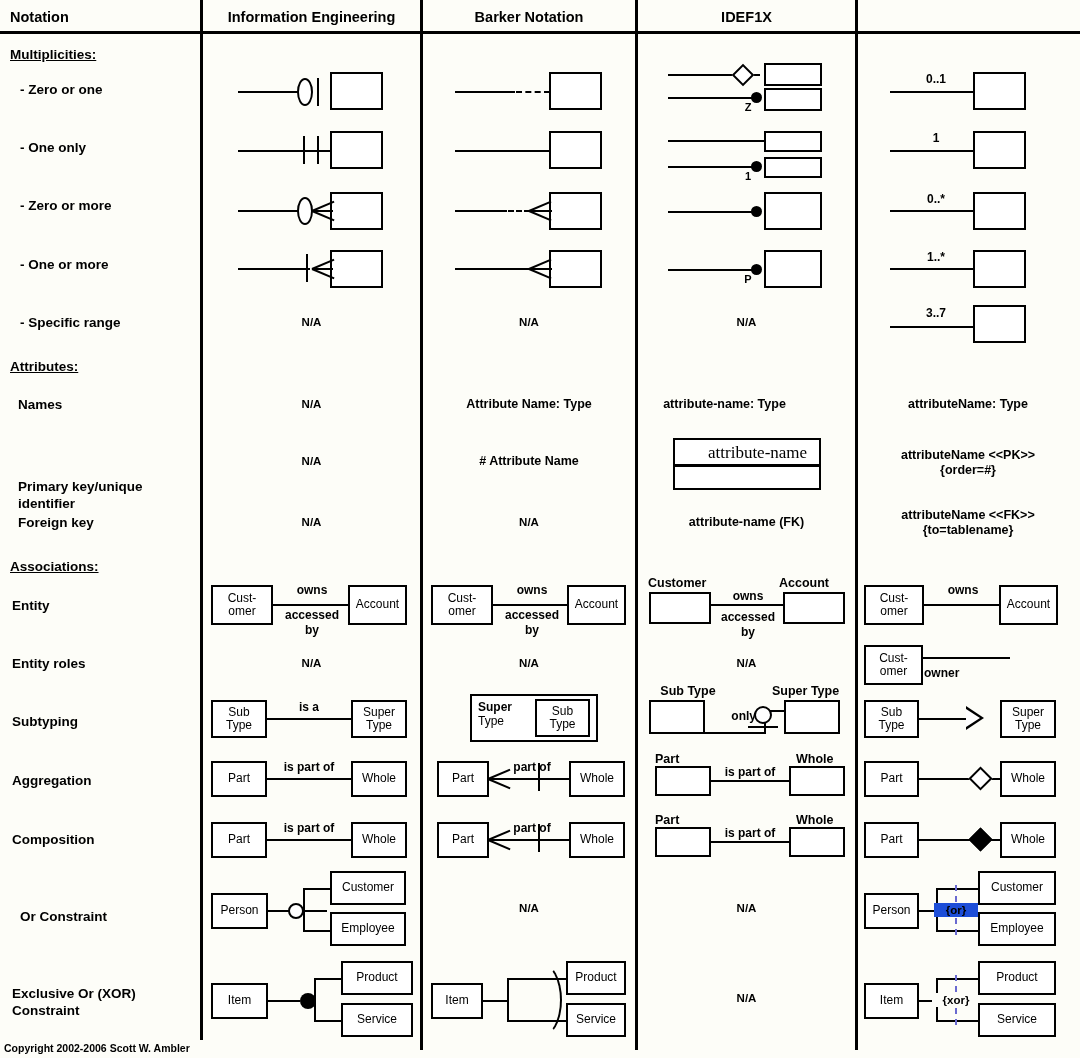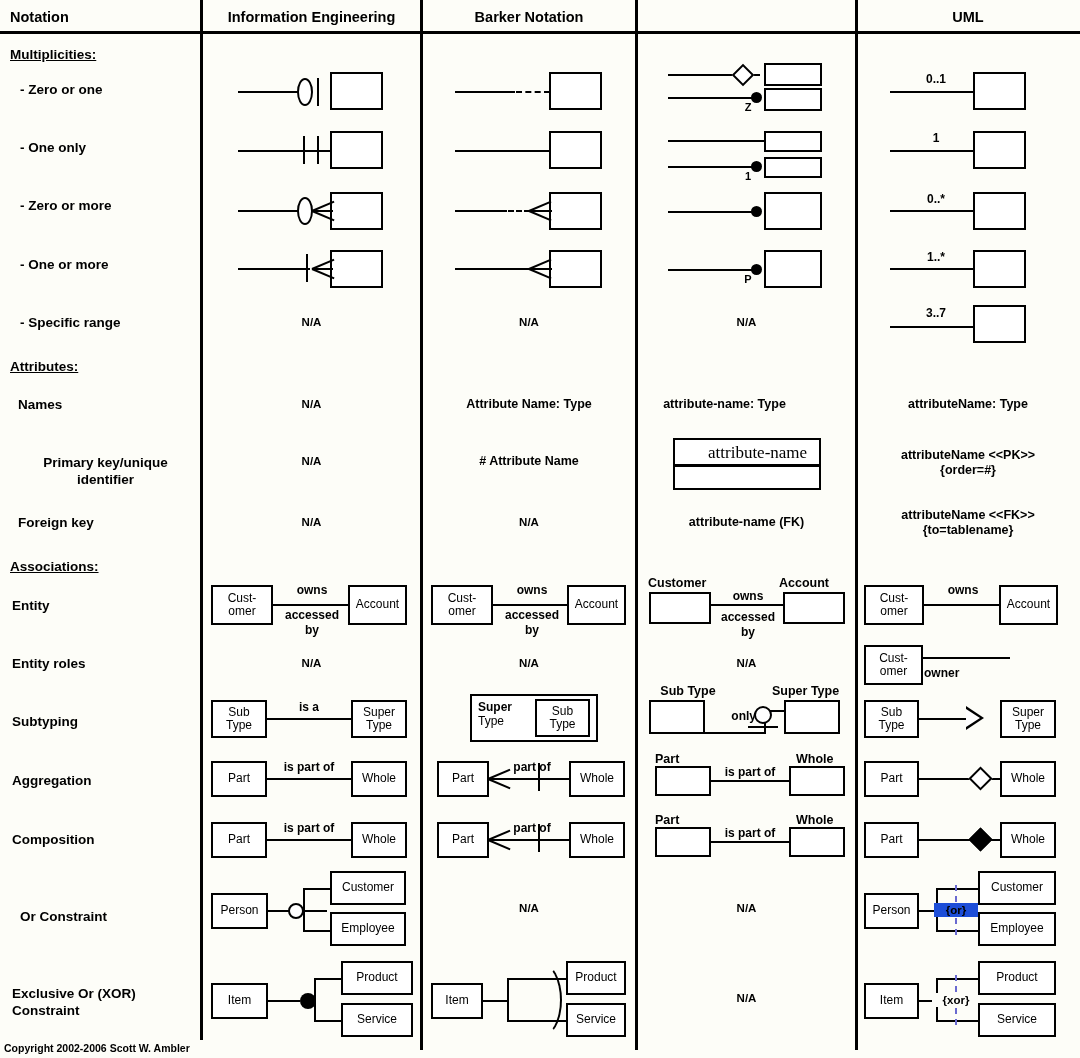--- a/index.html
+++ b/index.html
@@ -67,38 +67,38 @@
             border-top-color:transparent; border-bottom-color:transparent; border-left-color:transparent; }
 </style>
 </head>
 <body>
 
 <div id="sheet">
 
   <div class="hdr" style="left:10px;width:180px;text-align:left;">Notation</div>
   <div class="hdr center" style="left:423px;width:212px;">Barker Notation</div>
   <div class="hdr center" style="left:203px;width:217px;">Information Engineering</div>
-  <div class="hdr center" style="left:858px;width:220px;">UML</div>
+  <div class="hdr center" style="left:638px;width:217px;">IDEF1X</div>
   <div class="hdr-rule"></div>
 
   <div class="vdiv" style="left:200px;top:0;height:1040px;"></div>
   <div class="vdiv" style="left:420px;top:0;height:1050px;"></div>
   <div class="vdiv" style="left:635px;top:0;height:1050px;"></div>
   <div class="vdiv" style="left:855px;top:0;height:1050px;"></div>
 
   <div class="rlabel sect" style="top:46px;">Multiplicities:</div>
   <div class="rlabel ind" style="top:81px;">- Zero or one</div>
   <div class="rlabel ind" style="top:139px;">- One only</div>
   <div class="rlabel ind" style="top:197px;">- Zero or more</div>
   <div class="rlabel ind" style="top:256px;">- One or more</div>
   <div class="rlabel ind" style="top:314px;">- Specific range</div>
 
   <div class="rlabel sect" style="top:358px;">Attributes:</div>
   <div class="rlabel ind2" style="top:396px;">Names</div>
-  <div class="rlabel ind2" style="top:454px;width:175px;text-align:center;">
+  <div class="rlabel ind2" style="top:478px;width:175px;">
     <span>Primary key/unique</span><br>
     <span>identifier</span>
   </div>
   <div class="rlabel ind2" style="top:514px;">Foreign key</div>
 
   <div class="rlabel sect" style="top:558px;">Associations:</div>
   <div class="rlabel" style="top:597px;">Entity</div>
   <div class="rlabel" style="top:655px;">Entity roles</div>
   <div class="rlabel" style="top:713px;">Subtyping</div>
   <div class="rlabel" style="top:772px;">Aggregation</div>

